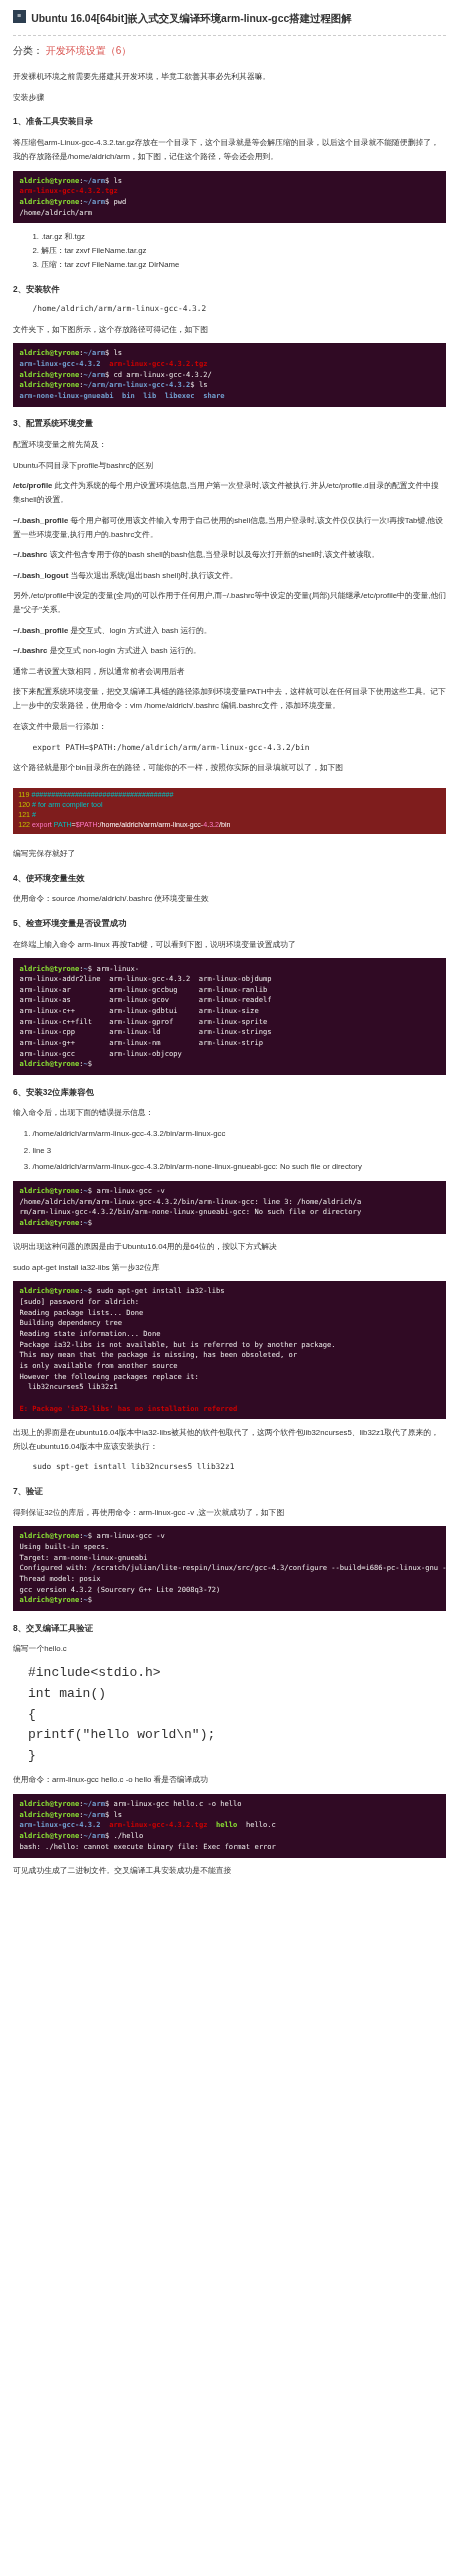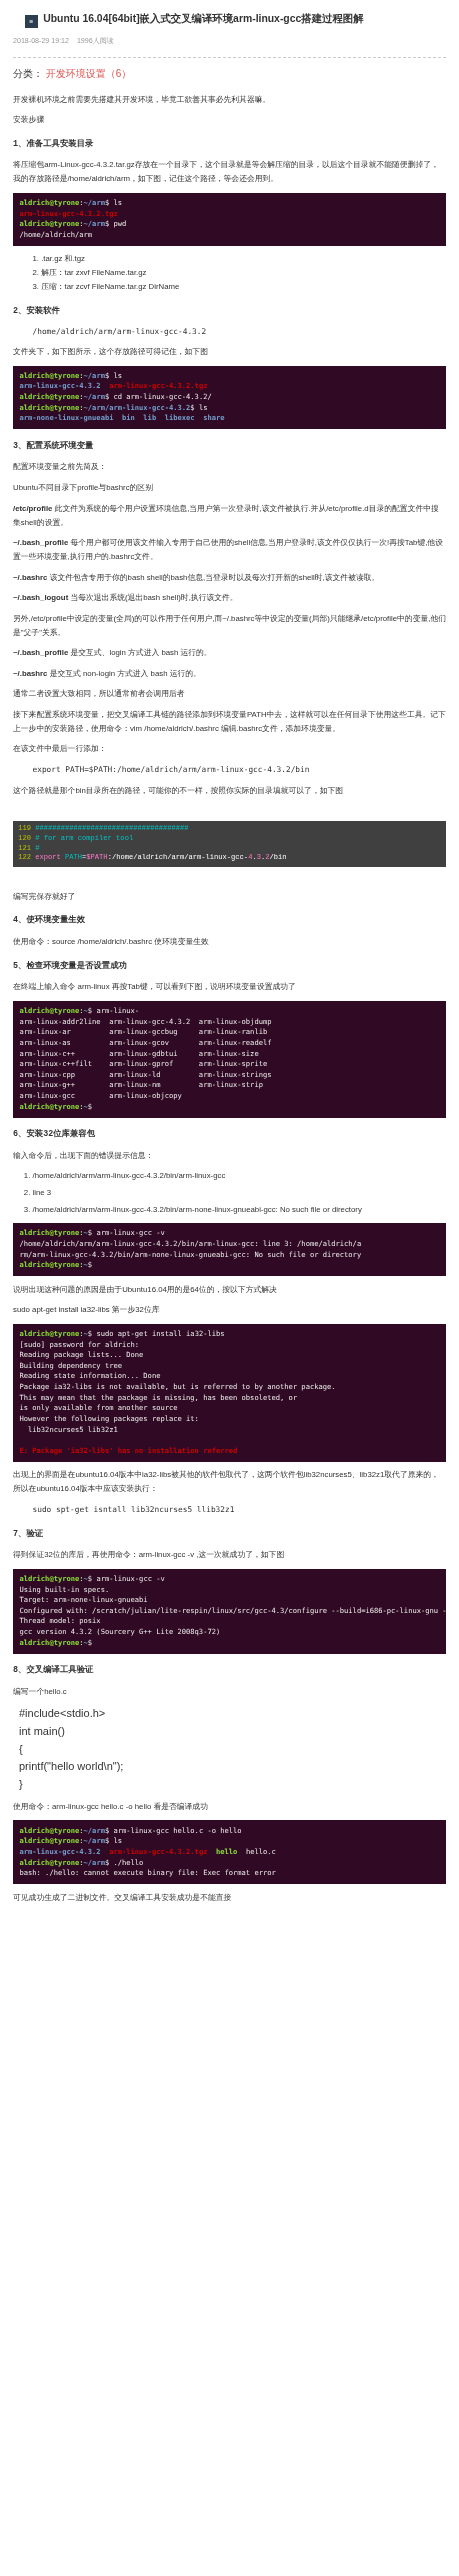--- a/index.html
+++ b/index.html
@@ -1,51 +1,47 @@
 <!DOCTYPE html>
 <html style="font-size:10.4px"><head>
 <meta charset="utf-8">
 <style>
 * { margin: 0; padding: 0; box-sizing: border-box; }
 body { font-family: "Microsoft YaHei", Arial, sans-serif; font-size: 7.8px; width: 459px; background: #fff; color: #333; line-height: 1.8; }
 .container { padding: 9.7px 13px; }
-.header { display: flex; align-items: flex-end; margin-bottom: 6.5px; margin-left: 12px; }
+.header { display: flex; align-items: flex-start; margin-bottom: 6.5px; }
 .icon-doc { width: 13px; height: 13px; background: #2c3e50; margin-right: 5.2px; display: flex; align-items: center; justify-content: center; color: #fff; font-size: 6.5px; }
 h1 { font-size: 10.4px; font-weight: bold; }
 .meta { color: #999; font-size: 7.1px; margin-bottom: 9.7px; }
 .divider { border-top: 0.6px dashed #ccc; margin: 6.5px 0; }
 .cat-row { font-size: 10px; margin-bottom: 9.7px; }
 .cat-row a { color: #d9534f; text-decoration: none; }
 p { margin: 6.5px 0; font-size: 7.8px; }
 .terminal { background: #300a24; color: #fff; font-family: monospace; font-size: 7.1px; padding: 5.2px 6.5px; margin: 6.5px 0; border-radius: 0; overflow-x: auto; white-space: pre; line-height: 1.5; }
 .t-green { color: #8ae234; font-weight: bold; }
 .t-blue { color: #729fcf; font-weight: bold; }
 .t-red { color: #cc0000; font-weight: bold; }
 .t-white { color: #eeeeec; }
 ol { margin: 6.5px 0 6.5px 19.5px; }
 ol li { margin: 2.6px 0; }
 .code-indent { margin-left: 19.5px; font-family: monospace; margin-bottom: 6.5px; }
-.vim-block { background: #404040; color: #fff; font-family: Liberation Mono, monospace; font-size: 7.1px; padding: 3.2px 5.2px; margin: 23px 0; white-space: pre; line-height: 1.4; }
+.vim-block { background: #7f1d1d; color: #fff; font-family: Liberation Sans, sans-serif; font-size: 7.1px; padding: 3.2px 5.2px; margin: 13px 0; white-space: pre; line-height: 1.4; }
 .ln { color: #c0c000; }
 .teal-c { color: #00c0c0; }
 .pink-c { color: #ff79c6; }
-h3.sub { font-size: 8.4px; margin: 9.7px 0 5.2px; font-family: Liberation Mono, monospace; }
-.c-code { font-family: Liberation Sans, sans-serif; margin-left: 6px; font-size: 11px; line-height: 1.6; }
+h3.sub { font-size: 8.4px; margin: 9.7px 0 5.2px; }
+.c-code { font-family: Liberation Mono, monospace; margin-left: 15px; font-size: 13px; line-height: 1.6; }
 </style>
 </head>
 <body>
 
 <div class="container">
   <div class="header">
     <div class="icon-doc">≡</div>
     <h1>Ubuntu 16.04[64bit]嵌入式交叉编译环境arm-linux-gcc搭建过程图解</h1>
-  </div>
-  <div class="meta">
-    <span>2018-08-29 19:12</span>&nbsp;&nbsp;&nbsp;
-    <span>1996人阅读</span>
   </div>
   <div class="divider"></div>
   <div class="cat-row">
     <span>分类：</span>
     <a href="#">开发环境设置（6）</a>
   </div>
 
   <p>开发裸机环境之前需要先搭建其开发环境，毕竟工欲善其事必先利其器嘛。</p>
   <p>安装步骤</p>
 

